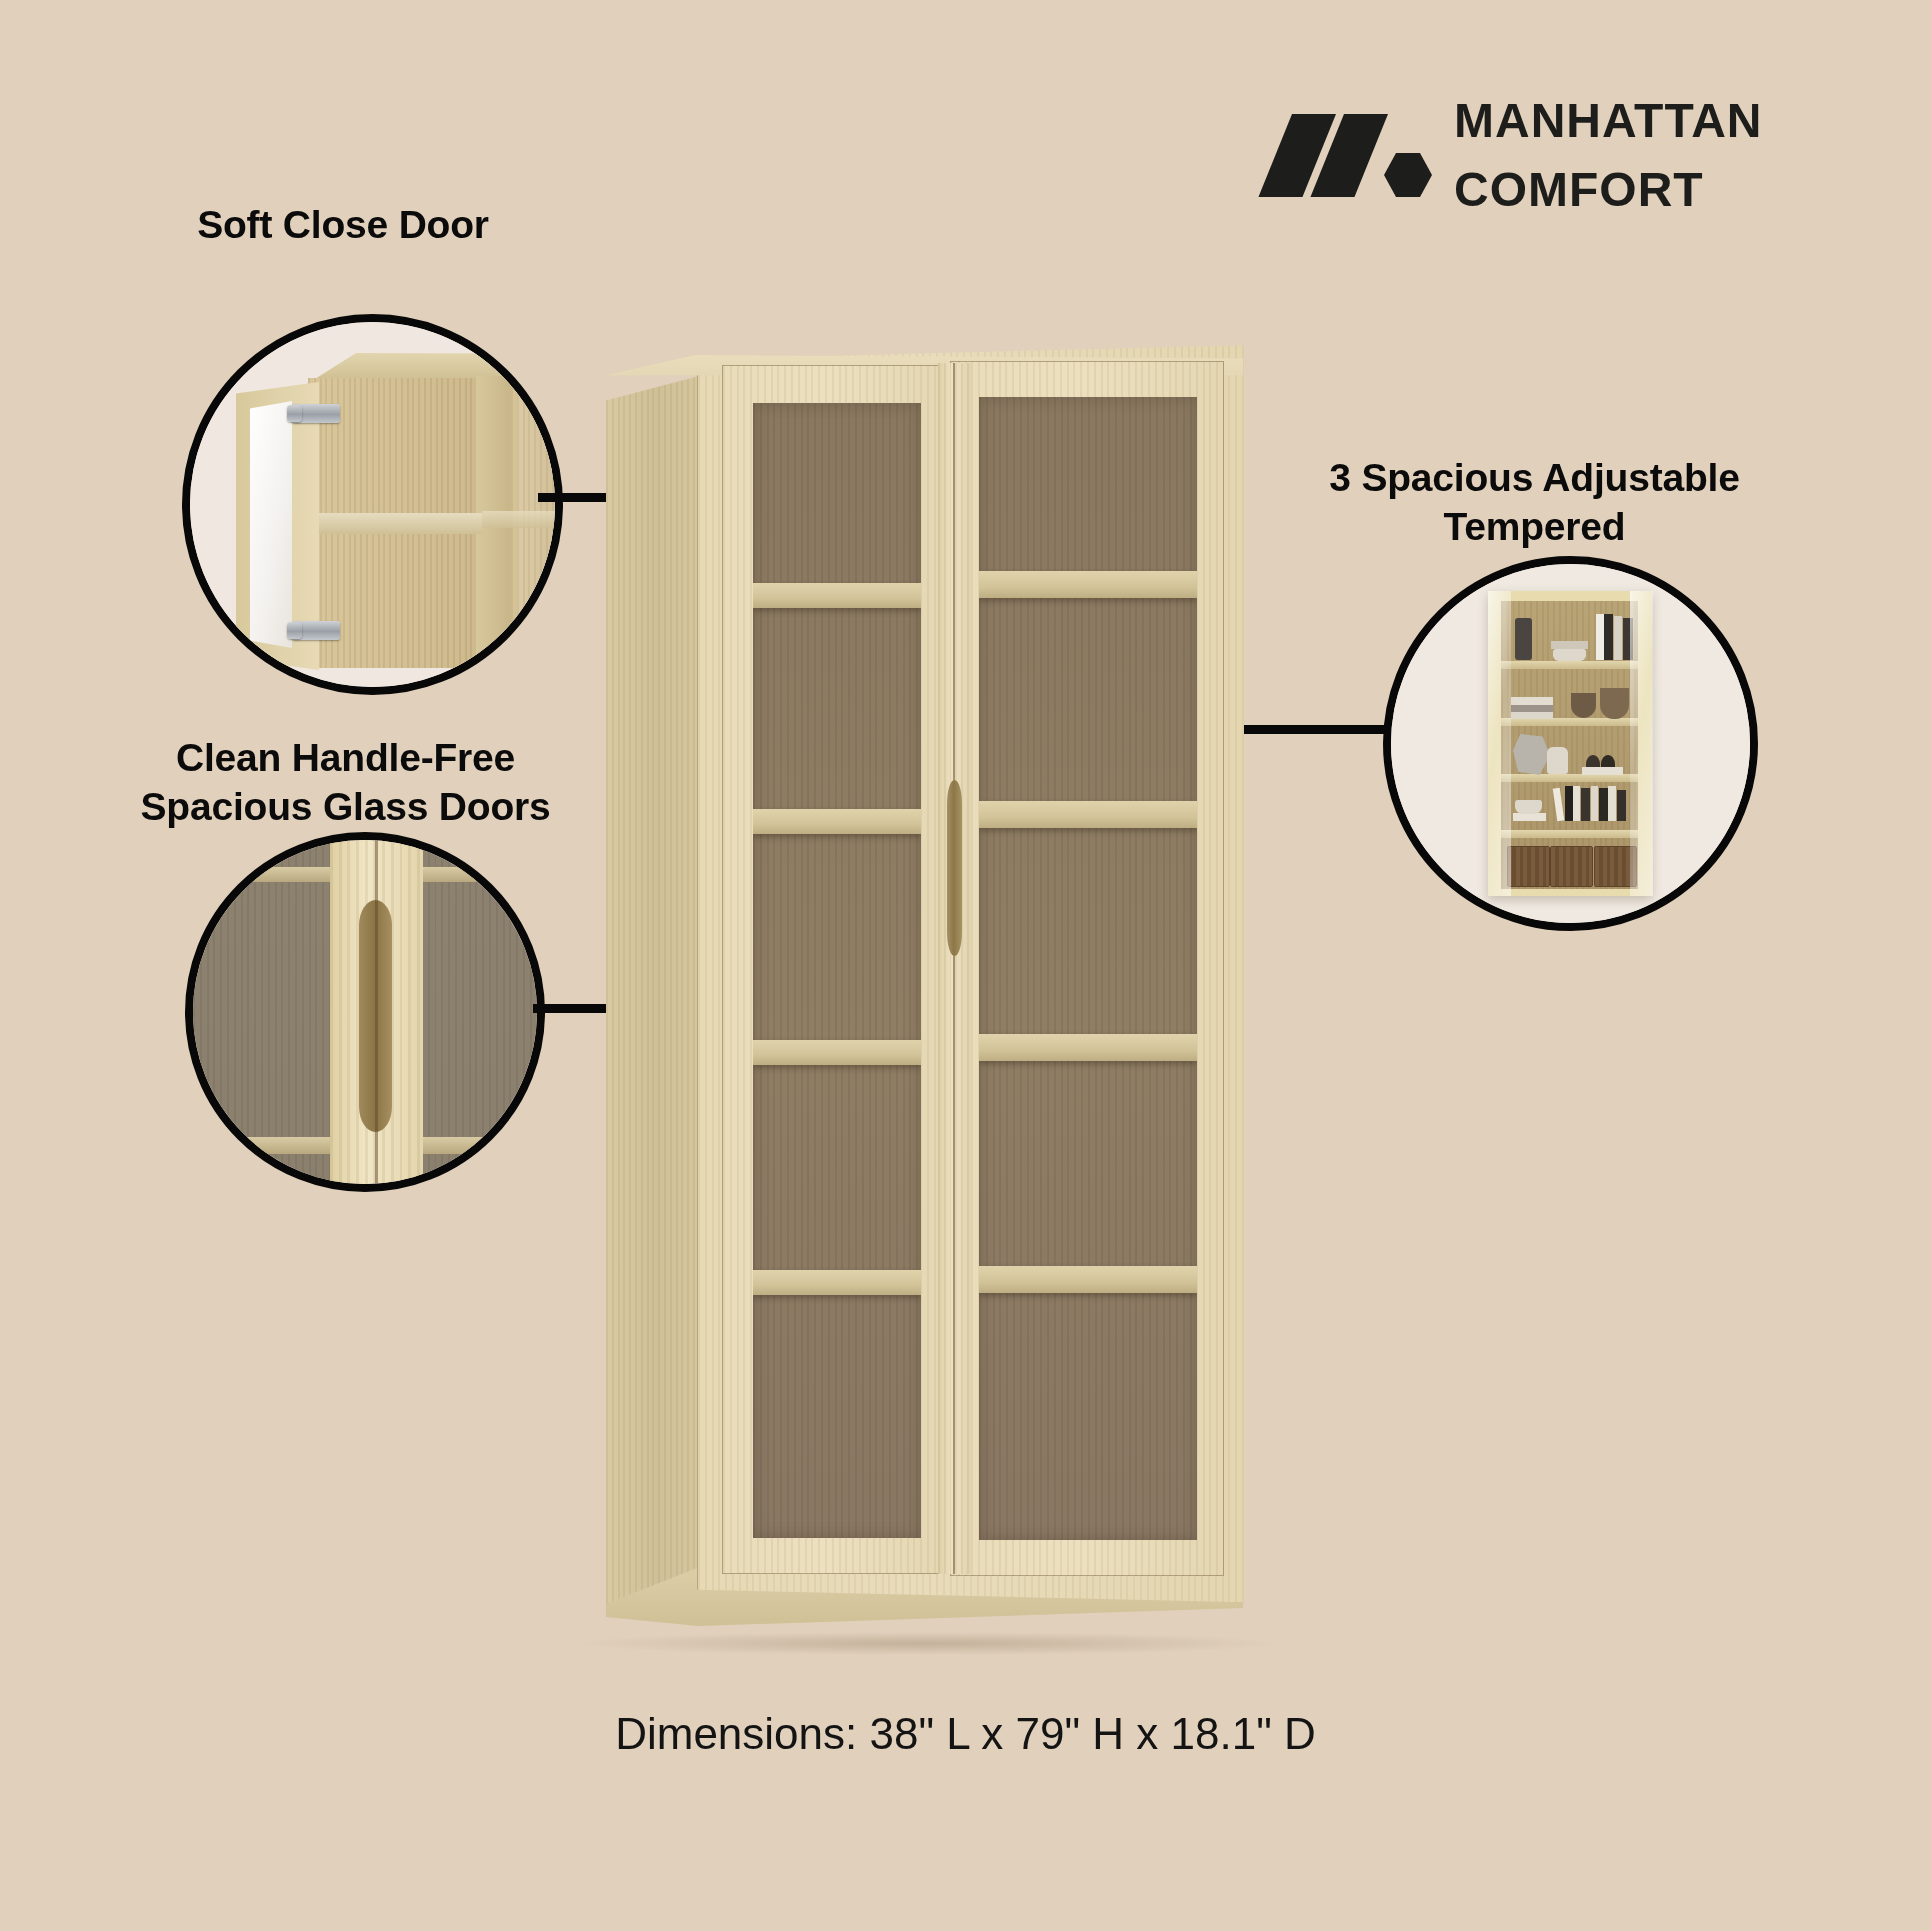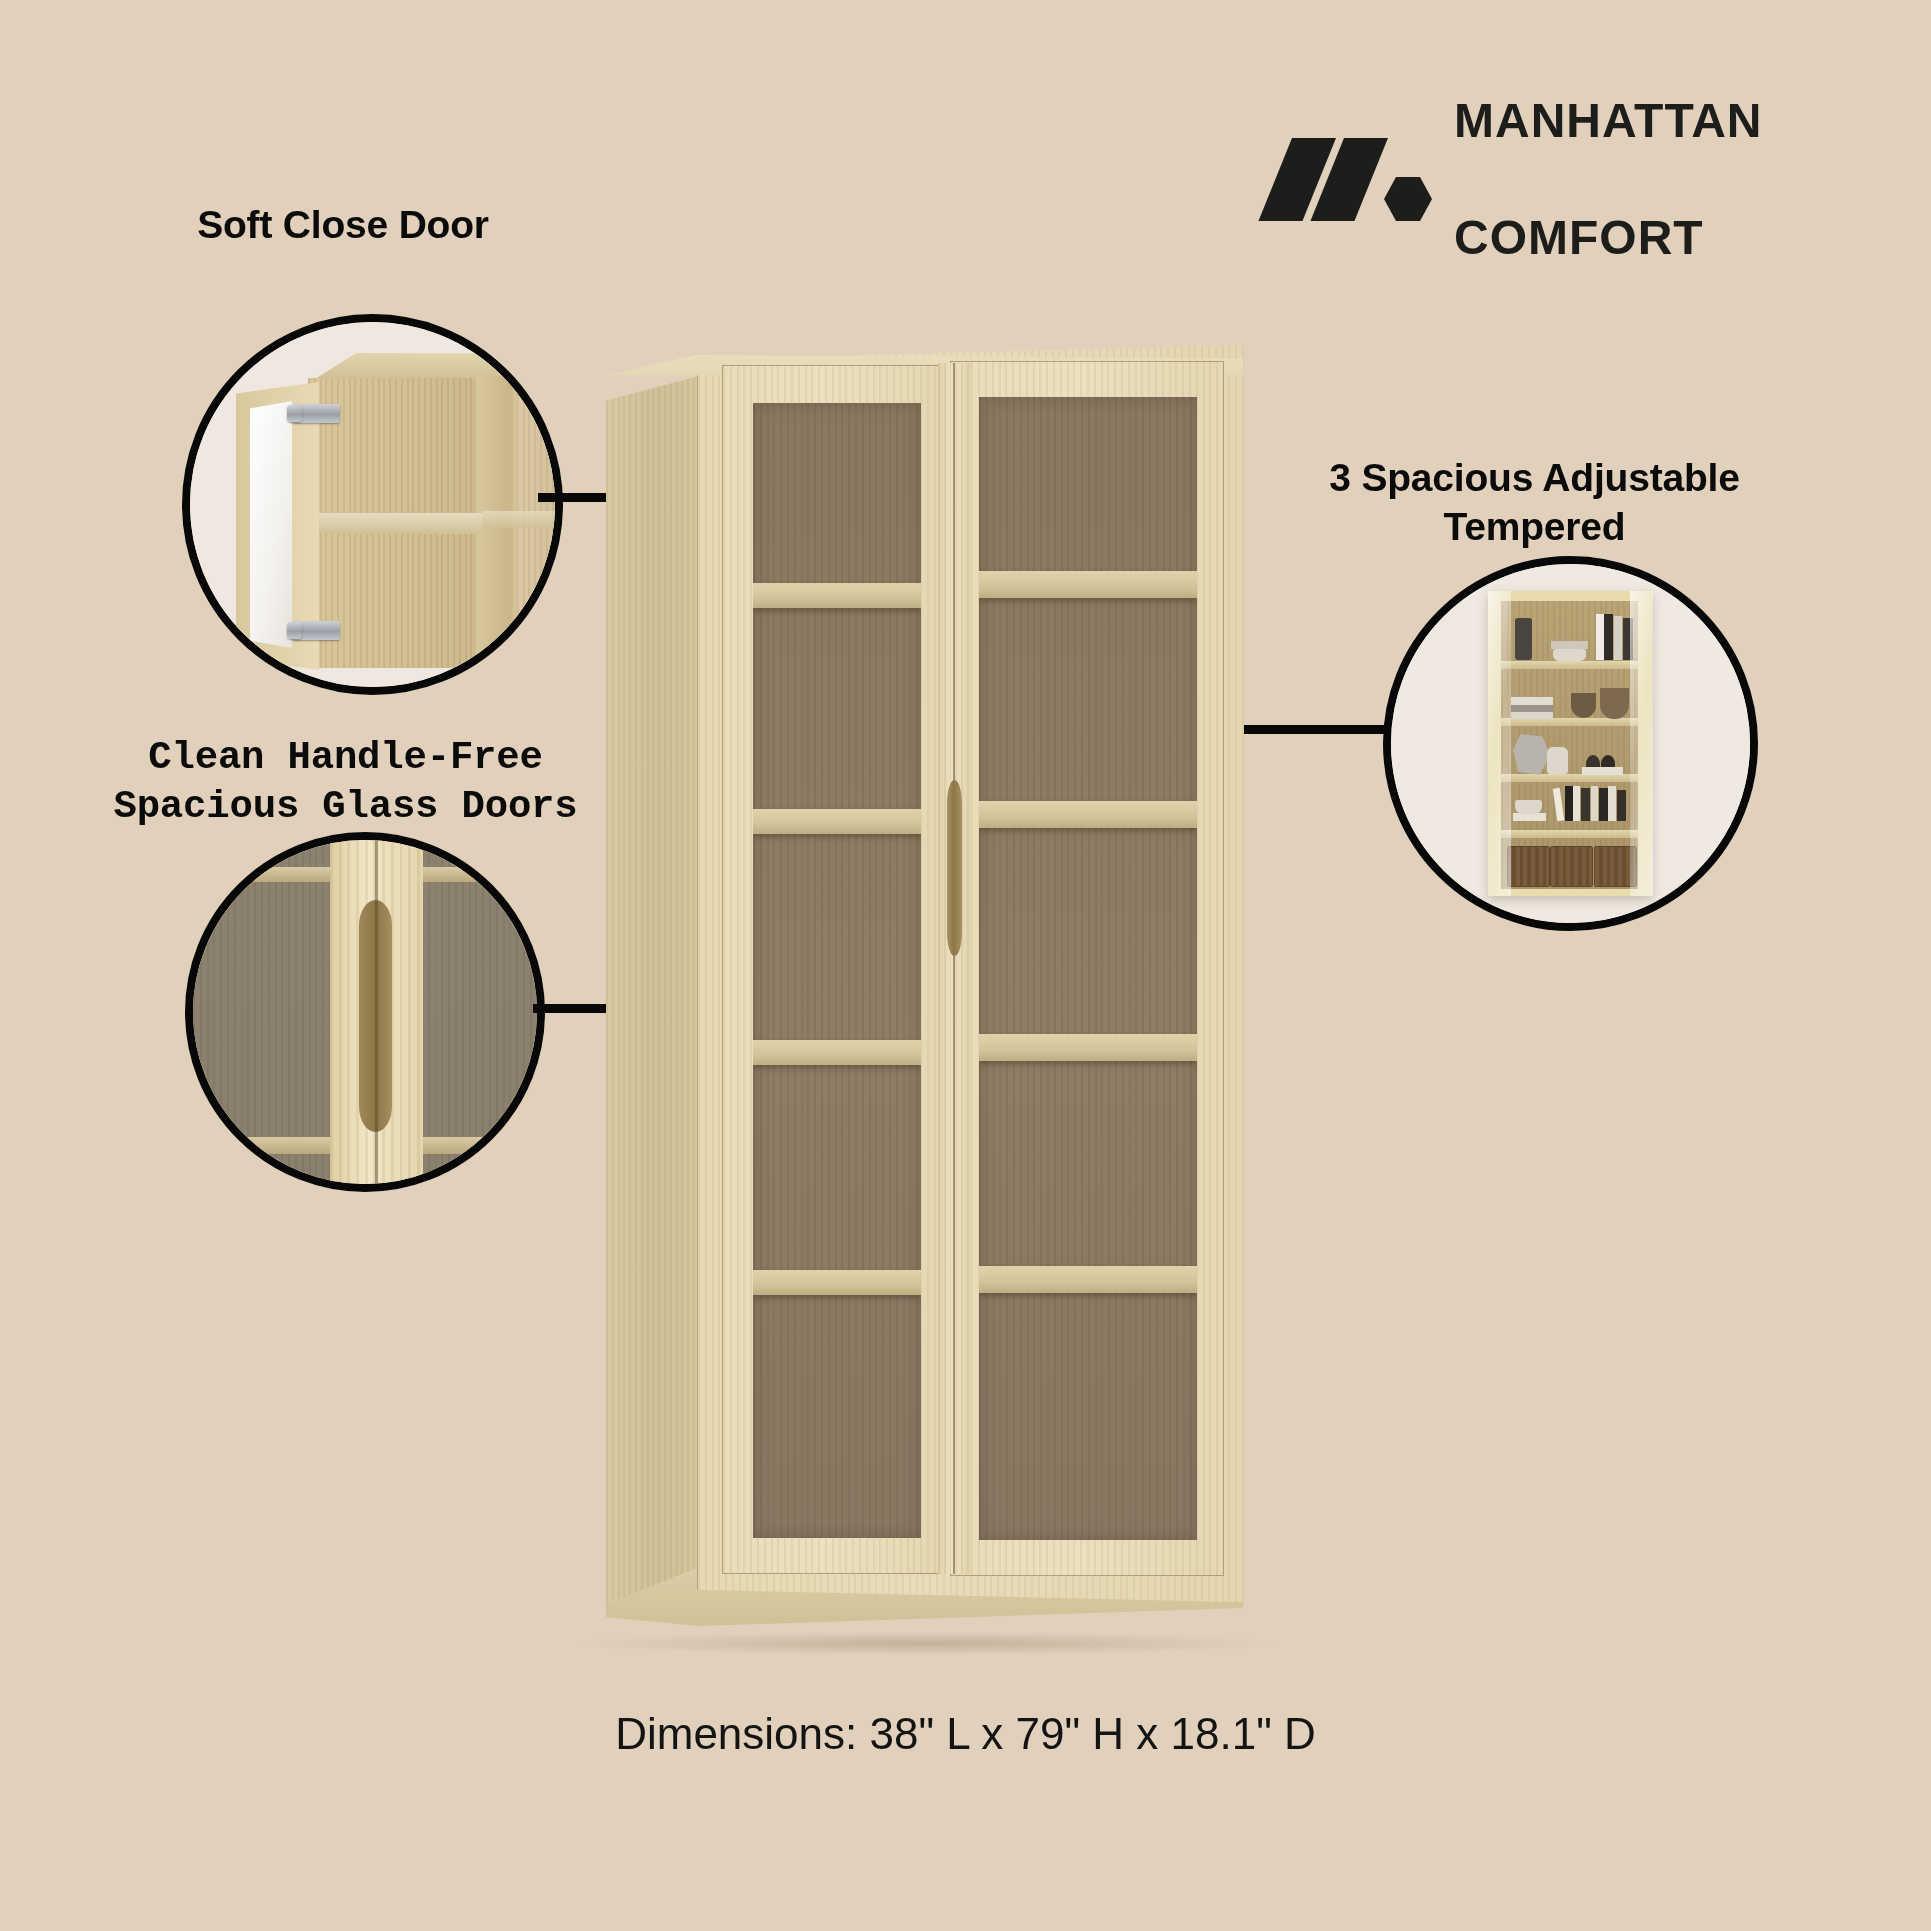--- a/index.html
+++ b/index.html
@@ -13,21 +13,21 @@
 
   
   #brand{position:absolute;left:1284px;top:97px;display:flex;align-items:center;gap:25px;}
   #brand-mark{position:relative;width:145px;height:83px;}
   .slash{position:absolute;top:0;height:83px;width:44px;background:#1d1d1b;
          transform:skewX(-22deg);transform-origin:top left;}
   #slash1{left:7.7px;}
   #slash2{left:60px;}
   #hexmark{position:absolute;left:100px;top:39px;width:48px;height:44px;background:#1d1d1b;
      clip-path:polygon(25% 0%,75% 0%,100% 50%,75% 100%,25% 100%,0% 50%);}
-  #brand-text{display:flex;flex-direction:column;line-height:1.0;gap:48px;}
+  #brand-text{display:flex;flex-direction:column;line-height:1.0;}
   #brand-text span{font-size:48px;font-weight:700;color:#1d1d1b;letter-spacing:1px;}
   #brand-line2{margin-top:21px;}
 
   
   .callout-title{
     position:absolute;color:#0b0b0b;font-weight:700;font-size:39px;line-height:1.25;
     text-align:center;letter-spacing:-0.2px;
   }
 
   
@@ -225,21 +225,21 @@
       <div class="hd-hinge" style="left:102px;top:82px;width:48px;height:19.3px;"></div>
       <div class="hd-hinge" style="left:97px;top:83px;width:15.4px;height:17.4px;border-radius:3.9px;"></div>
       <div class="hd-hinge" style="left:102px;top:299px;width:48px;height:19.3px;"></div>
       <div class="hd-hinge" style="left:97px;top:300px;width:15.4px;height:17.4px;border-radius:3.9px;"></div>
     </div>
   </div>
 
   <div class="leader" style="left:538px;top:493px;width:172px;"></div>
   <div class="ring" style="left:701px;top:481px;"></div>
 
-  <div class="callout-title" style="left:104px;top:734px;width:483px;font-family:Liberation Mono, monospace;">
+  <div class="callout-title" style="left:104px;top:734px;width:483px;">
     <div>Clean Handle-Free</div>
     <div>Spacious Glass Doors</div>
   </div>
 
   <div class="detail-circle" style="left:185px;top:832px;width:344px;height:344px;">
     <div class="detail-inner">
       <div class="hl-glassL" style="left:0;top:0;width:145px;height:344px;"></div>
       <div class="hl-glassR" style="left:228px;top:0;width:126px;height:344px;"></div>
       <div class="hl-shelf" style="left:0;top:27px;width:145px;height:15.4px;"></div>
       <div class="hl-shelf" style="left:228px;top:27px;width:126px;height:15.4px;"></div>

